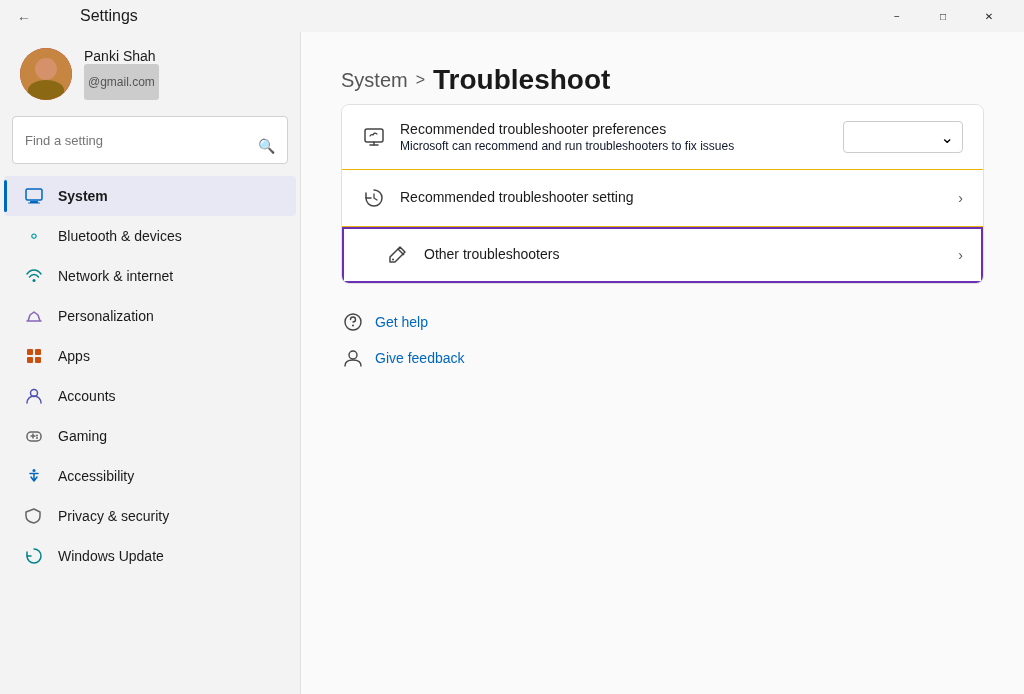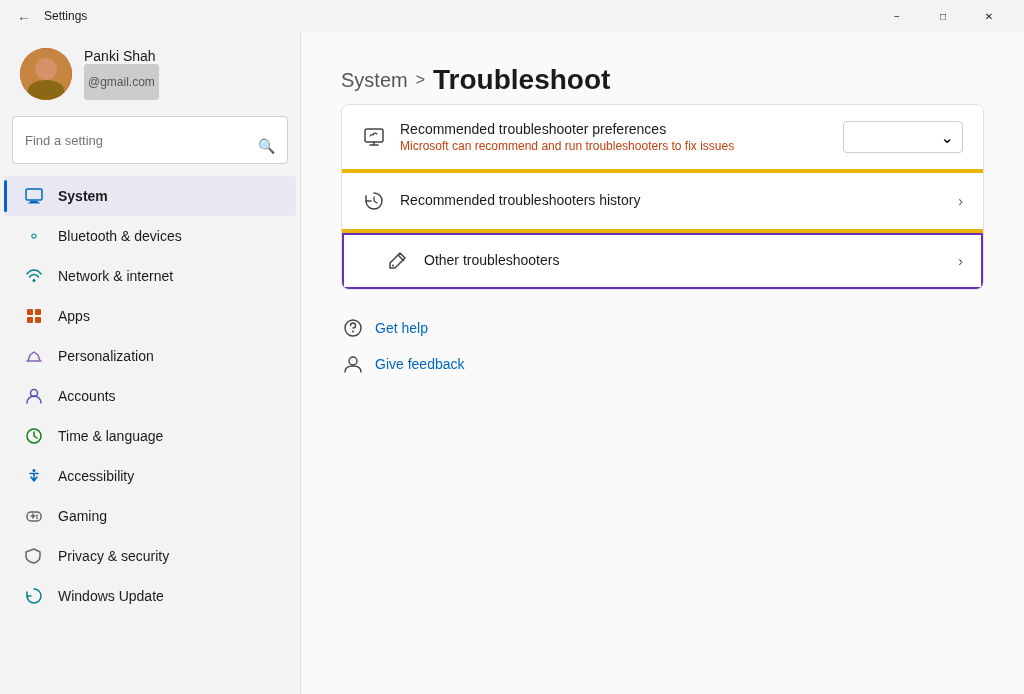--- a/index.html
+++ b/index.html
@@ -22,22 +22,23 @@
       height: 32px;
       padding: 0 12px;
       user-select: none;
     }
     .titlebar-left {
       display: flex;
       align-items: center;
       gap: 8px;
     }
     .titlebar-title {
-      font-size: 12px;
-      color: #1a1a1a;
+      font-size: 16px;
+      color: #1a1a1a;
+      margin-left: 36px;
     }
     .titlebar-controls {
       display: flex;
       gap: 0;
     }
     .titlebar-btn {
       width: 46px;
       height: 32px;
       display: flex;
       align-items: center;
@@ -258,21 +259,21 @@
       gap: 0;
       border-radius: 8px;
       overflow: hidden;
       border: 1px solid #e0e0e0;
     }
     .option-item {
       display: flex;
       align-items: center;
       background: white;
       padding: 16px 20px;
-      border-bottom: 4px solid #eab308;
+      border-bottom: 1px solid #eab308;
       cursor: pointer;
       gap: 14px;
     }
     .option-item:last-child { border-bottom: none; padding-left: 44px; }
     .option-item.highlighted {
       outline: 2px solid #6b2fb3;
       outline-offset: -2px;
       border-radius: 0;
       z-index: 1;
       position: relative;
@@ -289,21 +290,21 @@
     }
     .option-text { flex: 1; }
     .option-title {
       font-size: 14px;
       font-weight: 500;
       color: #1a1a1a;
       margin-bottom: 2px;
     }
     .option-desc {
       font-size: 12px;
-      color: #c2410c;
+      color: #0f172a;
     }
     .option-chevron {
       color: #555;
       font-size: 14px;
     }
     .option-dropdown {
       display: flex;
       align-items: center;
       gap: 8px;
     }
@@ -402,76 +403,67 @@
         <div class="nav-icon cyan">
           <svg width="18" height="18" viewBox="0 0 18 18" fill="none">
             <path d="M2 7c1.8-2.5 4.2-4 7-4s5.2 1.5 7 4" stroke="#038387" stroke-width="1.5" fill="none" stroke-linecap="round"></path>
             <path d="M4.5 10c1.2-1.5 2.7-2.5 4.5-2.5s3.3 1 4.5 2.5" stroke="#038387" stroke-width="1.5" fill="none" stroke-linecap="round"></path>
             <circle cx="9" cy="13.5" r="1.5" fill="#038387"></circle>
           </svg>
         </div>
         <span>Network &amp; internet</span>
       </div>
       <div class="nav-item">
+        <div class="nav-icon purple">
+          <svg width="18" height="18" viewBox="0 0 18 18" fill="none">
+            <path d="M3 14 L5 8 L9 5 L13 8 L15 14" stroke="#8764b8" stroke-width="1.5" fill="none" stroke-linejoin="round"></path>
+            <path d="M2 14 H16" stroke="#8764b8" stroke-width="1.5" stroke-linecap="round"></path>
+          </svg>
+        </div>
+        <span>Personalization</span>
+      </div>
+      <div class="nav-item">
         <div class="nav-icon orange">
           <svg width="18" height="18" viewBox="0 0 18 18" fill="none">
             <rect x="2" y="2" width="6" height="6" rx="1" fill="#ca5010"></rect>
             <rect x="10" y="2" width="6" height="6" rx="1" fill="#ca5010"></rect>
             <rect x="2" y="10" width="6" height="6" rx="1" fill="#ca5010"></rect>
             <rect x="10" y="10" width="6" height="6" rx="1" fill="#ca5010"></rect>
           </svg>
         </div>
         <span>Apps</span>
       </div>
       <div class="nav-item">
-        <div class="nav-icon purple">
-          <svg width="18" height="18" viewBox="0 0 18 18" fill="none">
-            <path d="M3 14 L5 8 L9 5 L13 8 L15 14" stroke="#8764b8" stroke-width="1.5" fill="none" stroke-linejoin="round"></path>
-            <path d="M2 14 H16" stroke="#8764b8" stroke-width="1.5" stroke-linecap="round"></path>
-          </svg>
-        </div>
-        <span>Personalization</span>
-      </div>
-      <div class="nav-item">
         <div class="nav-icon indigo">
           <svg width="18" height="18" viewBox="0 0 18 18" fill="none">
             <circle cx="9" cy="6" r="3.5" stroke="#4f52b2" stroke-width="1.5" fill="none"></circle>
             <path d="M2 16c0-3.9 3.1-7 7-7s7 3.1 7 7" stroke="#4f52b2" stroke-width="1.5" fill="none" stroke-linecap="round"></path>
           </svg>
         </div>
         <span>Accounts</span>
-      </div>
-      <div class="nav-item">
-        <div class="nav-icon green">
-          <svg width="18" height="18" viewBox="0 0 18 18" fill="none">
-            <circle cx="9" cy="9" r="7" stroke="#107c10" stroke-width="1.5" fill="none"></circle>
-            <path d="M9 5 V9 L12 11" stroke="#107c10" stroke-width="1.5" stroke-linecap="round" stroke-linejoin="round"></path>
-          </svg>
-        </div>
-        <span>Time &amp; language</span>
-      </div>
-      <div class="nav-item">
-        <div class="nav-icon blue">
-          <svg width="18" height="18" viewBox="0 0 18 18" fill="none">
-            <circle cx="9" cy="3.5" r="1.5" fill="#0067c0"></circle>
-            <path d="M5 6.5 H13 M9 6.5 V14 M6 10 L9 14 L12 10" stroke="#0067c0" stroke-width="1.5" stroke-linecap="round" stroke-linejoin="round"></path>
-          </svg>
-        </div>
-        <span>Accessibility</span>
       </div>
       <div class="nav-item">
         <div class="nav-icon gray">
           <svg width="18" height="18" viewBox="0 0 18 18" fill="none">
             <rect x="2" y="5" width="14" height="9" rx="4" stroke="#666" stroke-width="1.5" fill="none"></rect>
             <path d="M6 9 H10 M8 7 V11" stroke="#666" stroke-width="1.5" stroke-linecap="round"></path>
             <circle cx="12" cy="8.5" r="1" fill="#666"></circle>
             <circle cx="12" cy="11" r="1" fill="#666"></circle>
           </svg>
         </div>
         <span>Gaming</span>
+      </div>
+      <div class="nav-item">
+        <div class="nav-icon blue">
+          <svg width="18" height="18" viewBox="0 0 18 18" fill="none">
+            <circle cx="9" cy="3.5" r="1.5" fill="#0067c0"></circle>
+            <path d="M5 6.5 H13 M9 6.5 V14 M6 10 L9 14 L12 10" stroke="#0067c0" stroke-width="1.5" stroke-linecap="round" stroke-linejoin="round"></path>
+          </svg>
+        </div>
+        <span>Accessibility</span>
       </div>
       <div class="nav-item">
         <div class="nav-icon gray">
           <svg width="18" height="18" viewBox="0 0 18 18" fill="none">
             <path d="M9 2 L15 5 V9c0 3.5-2.5 6-6 7C3.5 15 1 12.5 1 9 V5Z" stroke="#666" stroke-width="1.5" fill="none" stroke-linejoin="round"></path>
           </svg>
         </div>
         <span>Privacy &amp; security</span>
       </div>
       <div class="nav-item">
@@ -519,21 +511,21 @@
 
       <div class="option-item">
         <div class="option-icon">
           <svg width="22" height="22" viewBox="0 0 22 22" fill="none">
             <path d="M11 3 A8 8 0 1 1 3 11" stroke="#444" stroke-width="1.5" fill="none" stroke-linecap="round"></path>
             <path d="M3 6 L3 11 L8 11" stroke="#444" stroke-width="1.5" stroke-linecap="round" stroke-linejoin="round" fill="none"></path>
             <path d="M11 7 V11 L14 13" stroke="#444" stroke-width="1.3" stroke-linecap="round" stroke-linejoin="round"></path>
           </svg>
         </div>
         <div class="option-text">
-          <div class="option-title">Recommended troubleshooters history</div>
+          <div class="option-title">Recommended troubleshooter setting</div>
         </div>
         <div class="option-chevron">›</div>
       </div>
 
       <div class="option-item highlighted">
         <div class="option-icon">
           <svg width="22" height="22" viewBox="0 0 22 22" fill="none">
             <path d="M13 3 L18 8 L8 18 L3 18 L3 13 Z" stroke="#444" stroke-width="1.5" fill="none" stroke-linejoin="round"></path>
             <path d="M11 5 L17 11" stroke="#444" stroke-width="1.5" fill="none"></path>
             <circle cx="6" cy="15.5" r="1" fill="#444"></circle>

